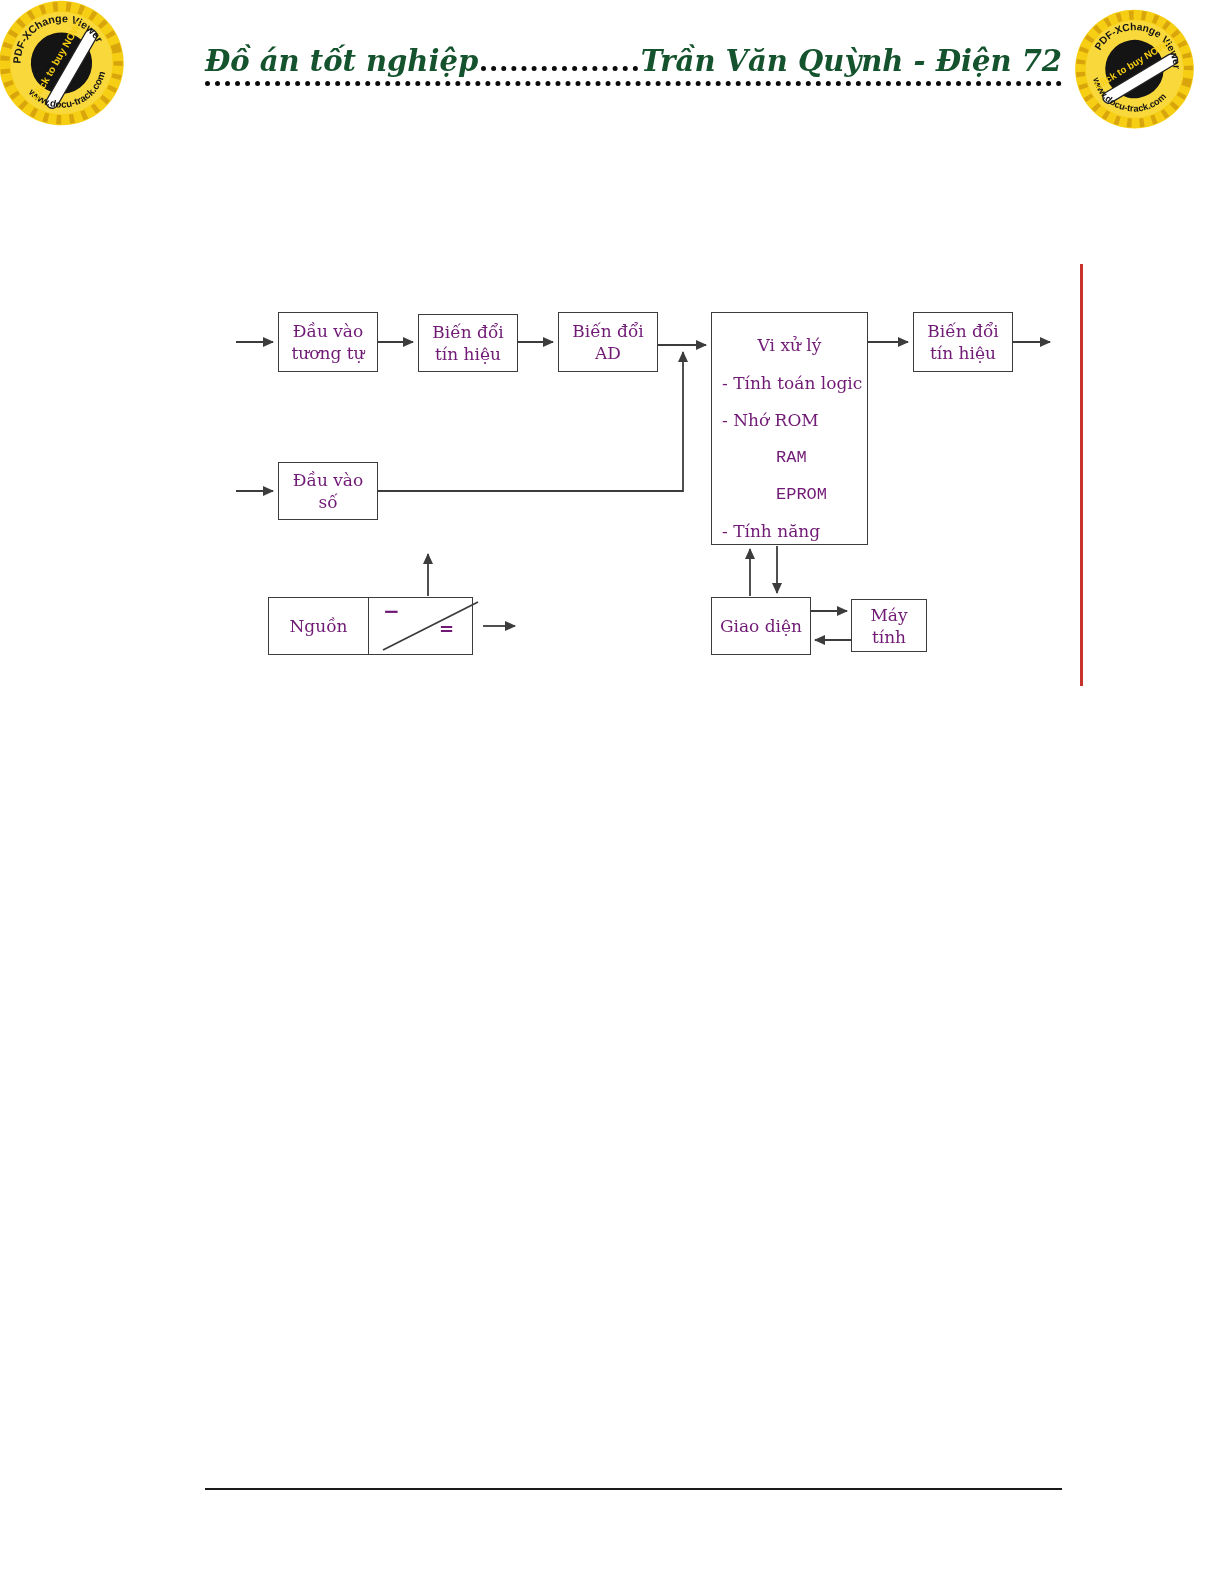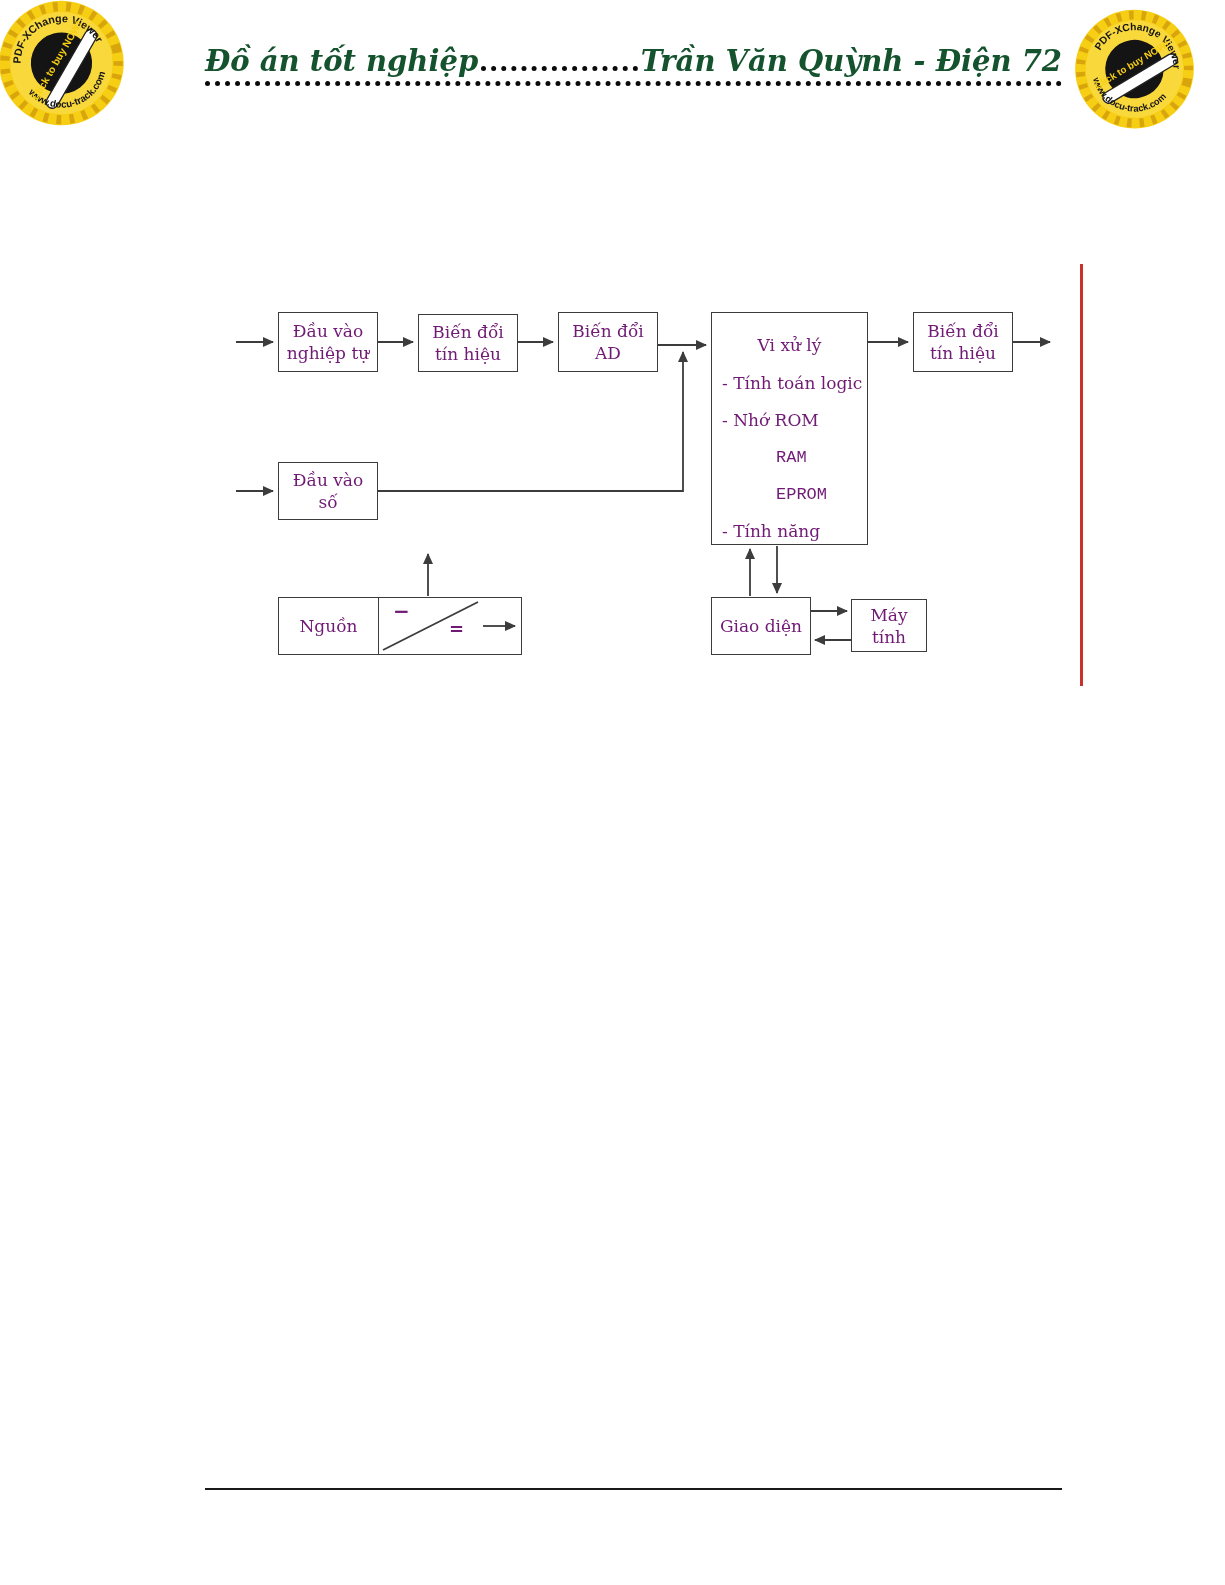--- a/index.html
+++ b/index.html
@@ -121,21 +121,21 @@
       <line x1="750" y1="596" x2="750" y2="549" marker-end="url(#arr)"></line>
       <line x1="777" y1="546" x2="777" y2="593" marker-end="url(#arr)"></line>
       <line x1="811" y1="611" x2="847" y2="611" marker-end="url(#arr)"></line>
       <line x1="851" y1="640" x2="815" y2="640" marker-end="url(#arr)"></line>
       <line x1="383" y1="650" x2="478" y2="602"></line>
     </g>
   </svg>
 
   <div class="box" style="left:278px; top:312px; width:100px; height:60px;">
     <span>Đầu vào</span>
-    <span>nghiệp tự</span>
+    <span>tương tự</span>
   </div>
 
   <div class="box" style="left:418px; top:314px; width:100px; height:58px;">
     <span>Biến đổi</span>
     <span>tín hiệu</span>
   </div>
 
   <div class="box" style="left:558px; top:312px; width:100px; height:60px;">
     <span>Biến đổi</span>
     <span>AD</span>
@@ -155,21 +155,21 @@
   <div class="box" style="left:913px; top:312px; width:100px; height:60px;">
     <span>Biến đổi</span>
     <span>tín hiệu</span>
   </div>
 
   <div class="box" style="left:278px; top:462px; width:100px; height:58px;">
     <span>Đầu vào</span>
     <span>số</span>
   </div>
 
-  <div class="box" style="left:278px; top:597px; width:244px; height:58px; display:block;">
+  <div class="box" style="left:268px; top:597px; width:205px; height:58px; display:block;">
     <div class="power-cell-label">
       <span>Nguồn</span>
     </div>
     <span class="power-symbol-top">−</span>
     <span class="power-symbol-bottom">=</span>
   </div>
 
   <div class="box" style="left:711px; top:597px; width:100px; height:58px;text-align:center;">
     <span>Giao diện</span>
   </div>

